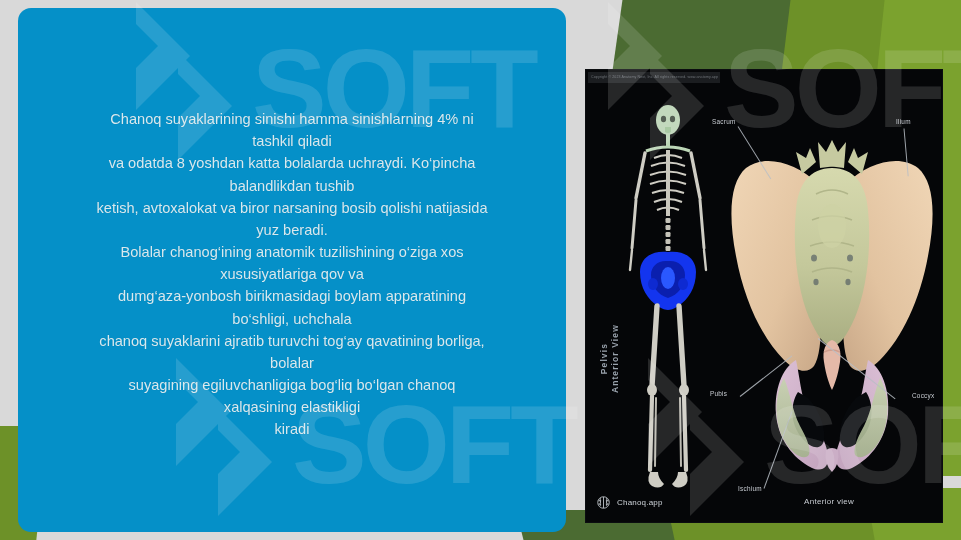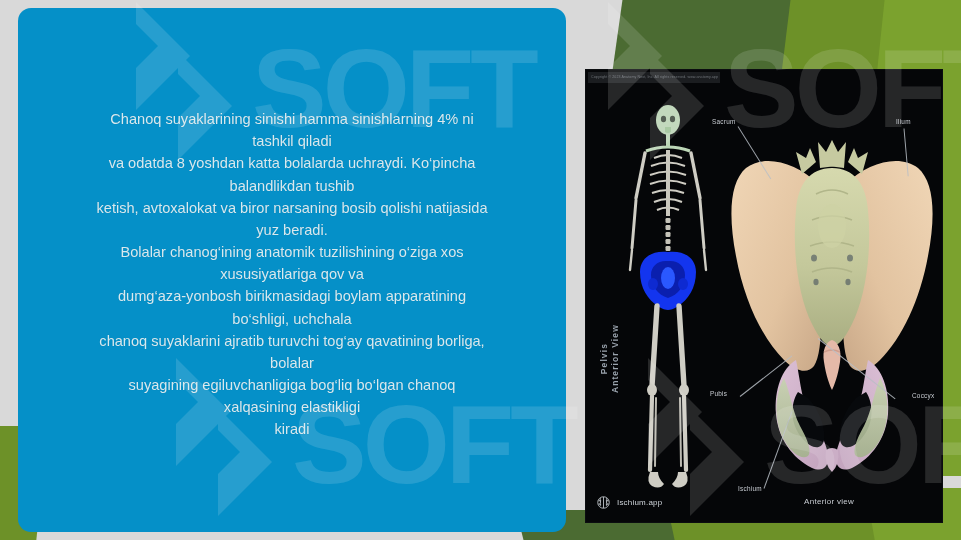--- a/index.html
+++ b/index.html
@@ -455,21 +455,21 @@
     <div class="brand">
       <svg width="15" height="15" viewBox="0 0 24 24">
         <g fill="none" stroke="#cfd4da" stroke-width="1.3">
           <circle cx="12" cy="12" r="9.2"></circle>
           <path d="M12 3.2 v17.6"></path>
           <path d="M7.4 5.2 q-2 3 0 6 q-2 3 0 6"></path>
           <path d="M16.6 5.2 q2 3 0 6 q2 3 0 6"></path>
           <path d="M4 9.2 h4.2 M4 14.6 h4.2 M15.8 9.2 h4.2 M15.8 14.6 h4.2"></path>
         </g>
       </svg>
-      <span>Ischium.app</span>
+      <span>Chanoq.app</span>
     </div>
 
   </div>
 
   <div id="watermark">
     <div class="wm-tile" style="left:128px; top:-6px;">
       <svg class="wm-mark" width="118" height="190" viewBox="0 0 118 190">
         <path d="M8 8 L62 62 L8 116 L8 74 L30 52 L8 30 Z" fill="#ffffff"></path>
         <path d="M50 58 L104 112 L50 166 L50 124 L72 102 L50 80 Z" fill="#ffffff"></path>
       </svg>

